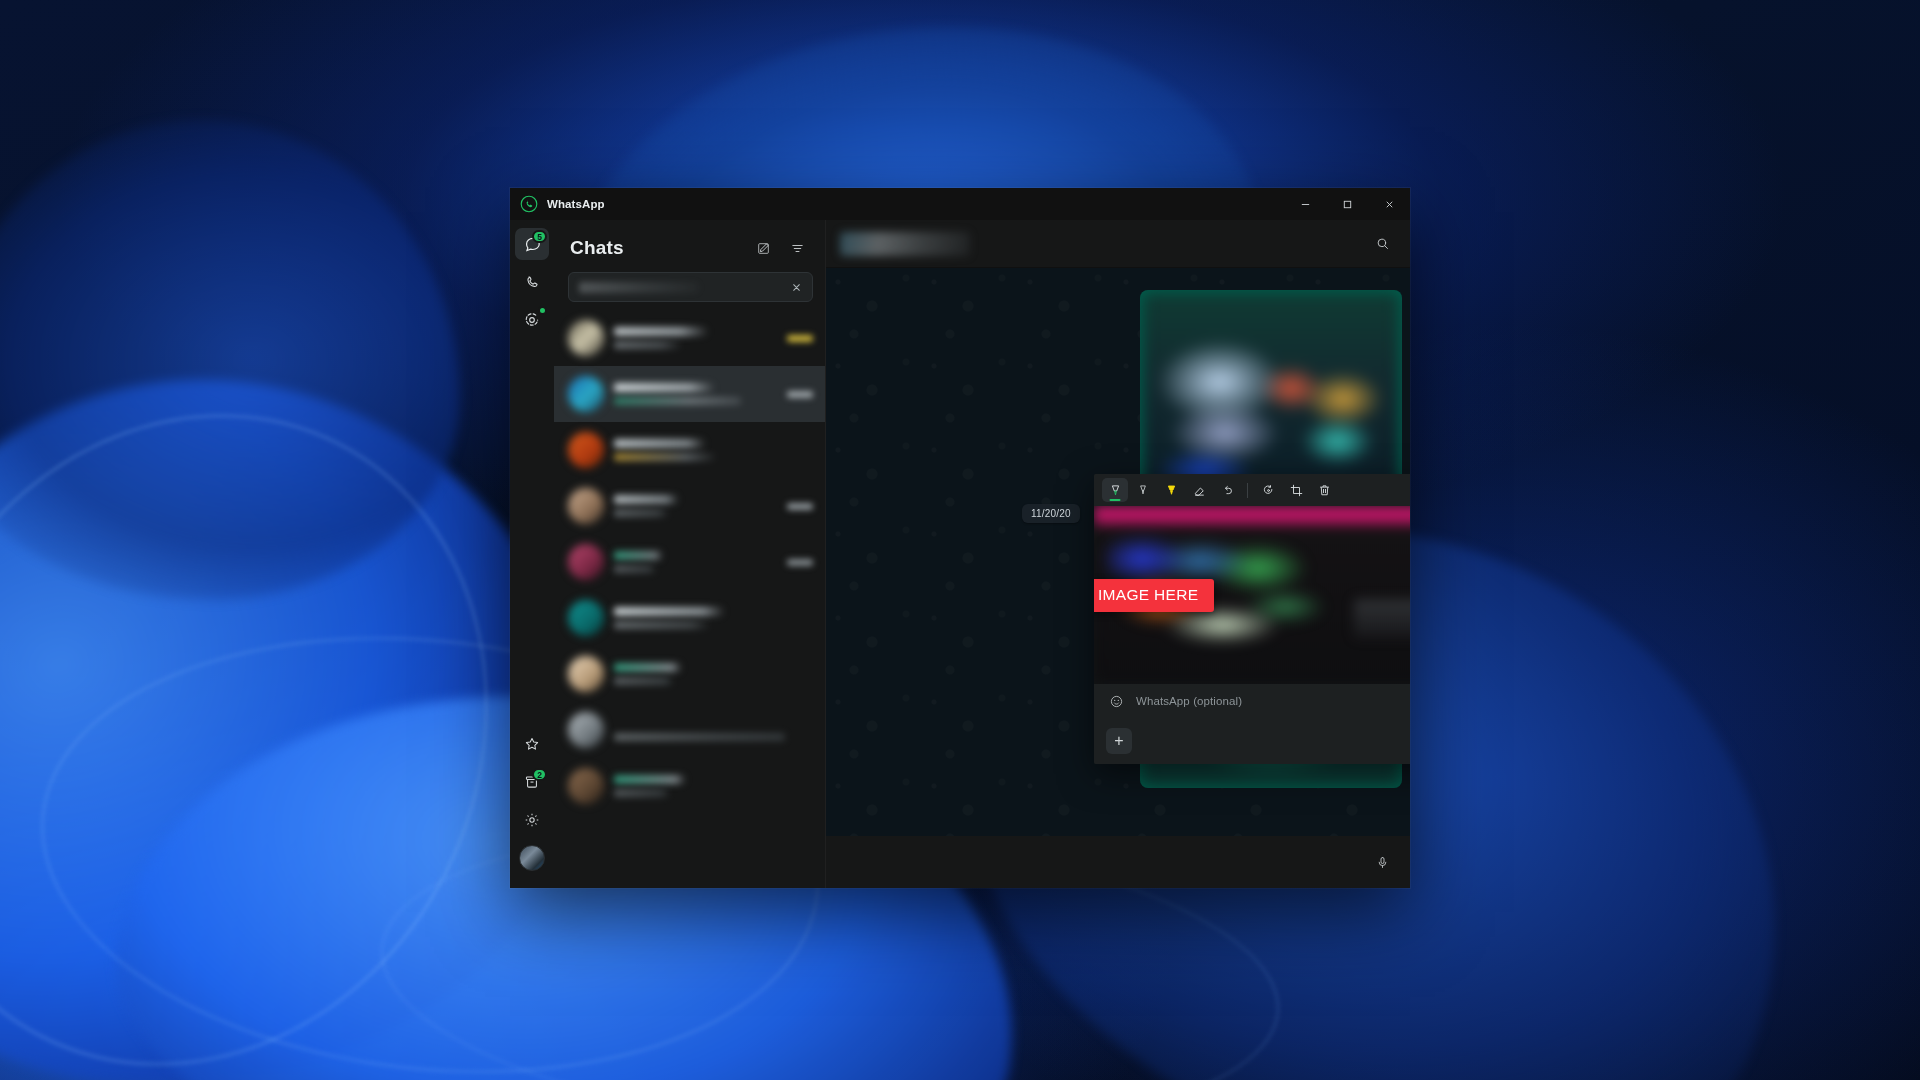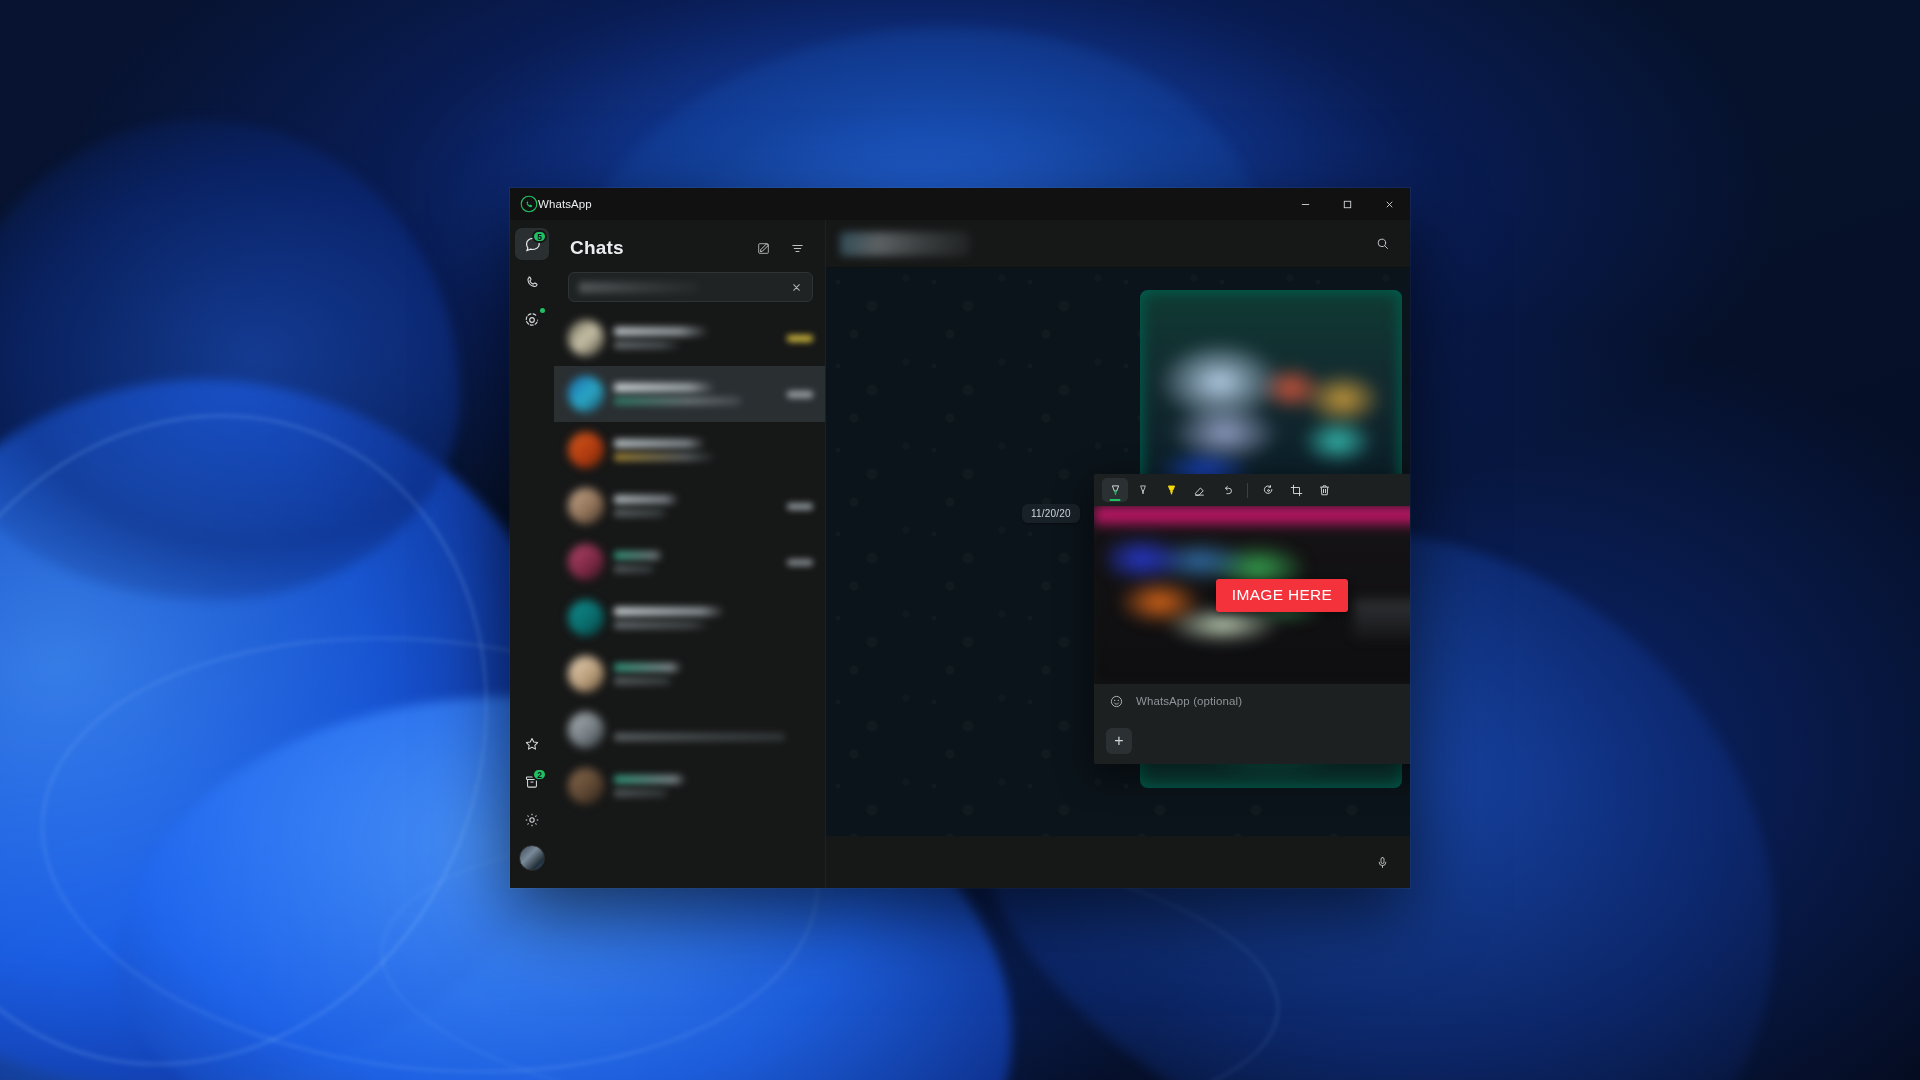--- a/index.html
+++ b/index.html
@@ -64,22 +64,22 @@
   
   .titlebar {
     height: 32px; flex: 0 0 32px;
     background: #111111;
     display: flex; align-items: center;
     padding-left: 10px;
     -webkit-user-select: none; user-select: none;
   }
   .wa-logo { width: 18px; height: 18px; flex:0 0 18px; }
   .title-text {
-    color: #e9edef; font-size: 11.5px; font-weight: 400;
-    letter-spacing: .1px;
+    color: #e9edef; font-size: 11.5px; font-weight: 700;
+    margin-left: 9px; letter-spacing: .1px;
   }
   .win-ctrls { margin-left: auto; display: flex; height: 32px; }
   .win-btn {
     width: 42px; height: 32px;
     display: flex; align-items: center; justify-content: center;
     color: #cfd3d6; font-size: 10px;
   }
 
   .body-row { flex: 1; display: flex; min-height: 0; }
 
@@ -282,21 +282,21 @@
   .tool.active { background: #2b3033; position: relative; }
   .tool.active::after {
     content:""; position:absolute; bottom:1px; left:50%; transform:translateX(-50%);
     width:11px; height:2px; background:#21c063; border-radius:2px;
   }
   .tool-sep { width: 1px; height: 15px; background: #3b4043; margin: 0 5px; }
 
   .ed-canvas {
     flex: 1; position: relative; overflow: hidden;
     background: #121516;
-    display: flex; align-items: center; justify-content: center;
+    display: flex; align-items: center; 
   }
   .ed-pic {
     position: absolute; inset: 0;
     filter: blur(6px);
     background:
       linear-gradient(180deg, #c1176b 0%, #b3165f 7.5%, rgba(20,18,20,.98) 13%, rgba(14,14,16,1) 100%),
       #131315;
   }
   .ed-pic-content {
     position: absolute; left: 3%; top: 17%; width: 56%; height: 64%;

